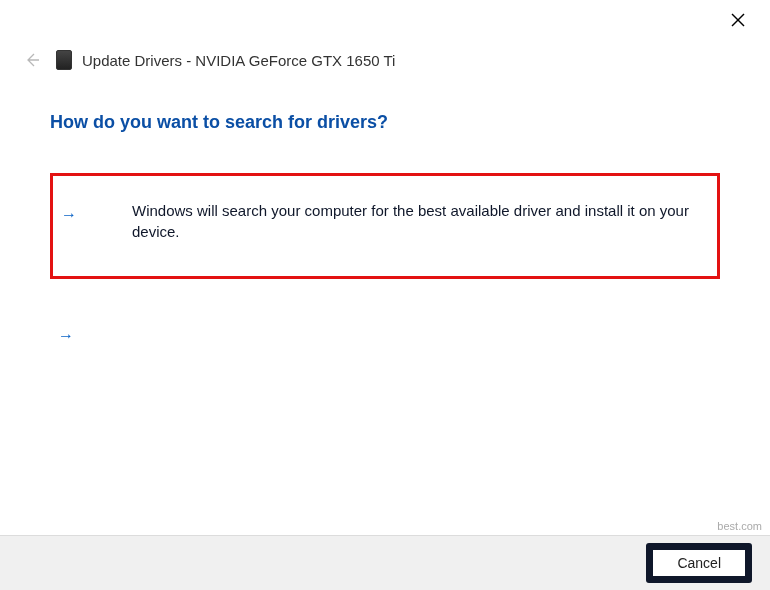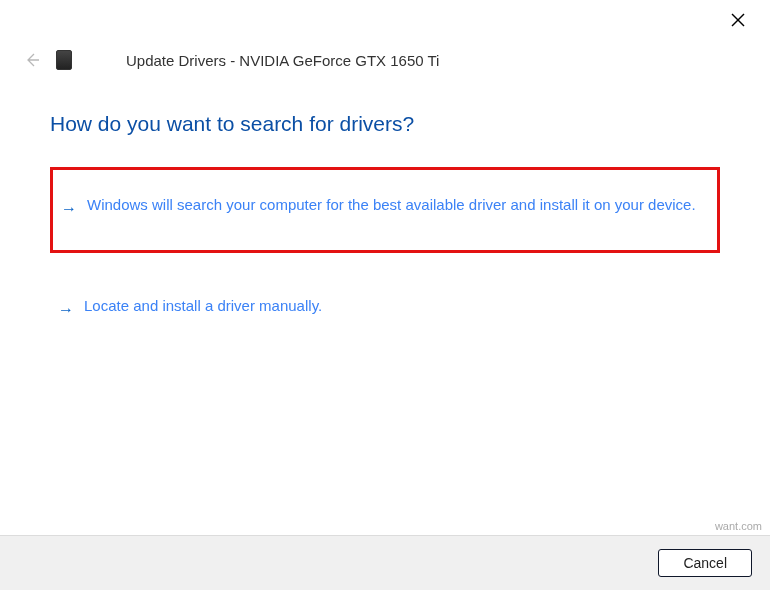--- a/index.html
+++ b/index.html
@@ -45,30 +45,29 @@
       display: inline-block;
       background: linear-gradient(#444, #222);
       border: 1px solid #333;
       border-radius: 2px;
       margin-right: 10px;
       position: relative;
     }
     .header-title {
       font-size: 15px;
       color: #333;
-      margin-left: 44px;
     }
     .content {
       padding: 40px 50px 0 50px;
     }
     .question {
-      font-size: 21px;
+      font-size: 18px;
       color: #0b4fa5;
-      margin-bottom: 31px;
-      font-weight: 400;
+      margin-bottom: 40px;
+      font-weight: 700;
     }
     .option {
       display: flex;
       align-items: flex-start;
       padding: 18px 14px 20px 8px;
       cursor: pointer;
       margin-bottom: 24px;
     }
     .option.highlighted {
       border: 3px solid #e31212;
@@ -85,39 +84,40 @@
       flex: 1;
     }
     .option-title {
       font-size: 20px;
       color: #0b63c6;
       font-weight: 400;
       margin-bottom: 6px;
     }
     .option-desc {
       font-size: 15px;
-      color: #3b82f6;
+      color: #0f172a;
       line-height: 1.4;
+      margin-left: 45px;
     }
     .footer {
       position: absolute;
       bottom: 0;
       left: 0;
       right: 0;
       height: 55px;
       background: #f0f0f0;
       border-top: 1px solid #dcdcdc;
       display: flex;
       align-items: center;
       justify-content: flex-end;
       padding-right: 18px;
     }
     .cancel-btn {
       background: #fff;
-      border: 1px solid #0f172a;
+      border: 7px solid #0f172a;
       border-radius: 3px;
       padding: 5px 24px;
       font-size: 14px;
       color: #222;
       cursor: pointer;
       font-family: inherit;
     }
     .watermark {
       position: absolute;
       bottom: 58px;
@@ -152,22 +152,21 @@
   <div class="option highlighted">
     <span class="option-arrow">→</span>
     <div class="option-body">
       <div class="option-desc">Windows will search your computer for the best available driver and install it on your device.</div>
     </div>
   </div>
 
   <div class="option">
     <span class="option-arrow">→</span>
     <div class="option-body">
-      <div class="option-desc">Locate and install a driver manually.</div>
     </div>
   </div>
 </div>
 
 <div class="footer">
   <button class="cancel-btn">Cancel</button>
 </div>
 
-<div class="watermark">want.com</div>
+<div class="watermark">best.com</div>
 
 </body></html>

